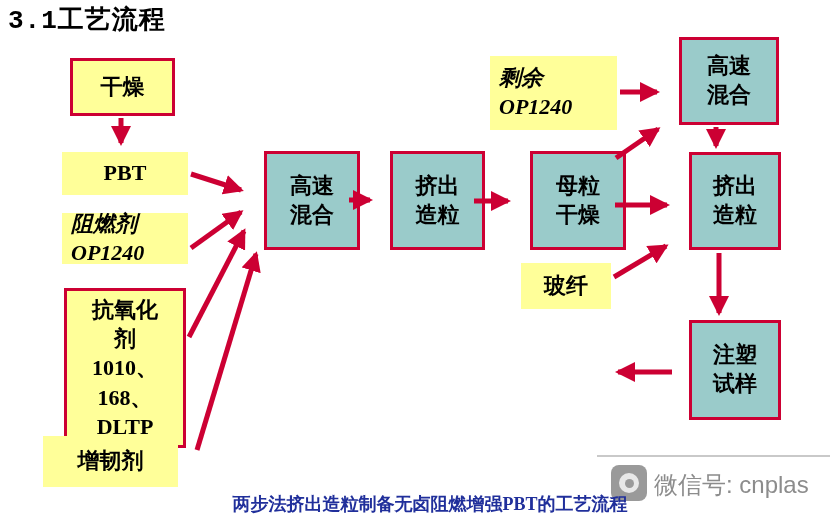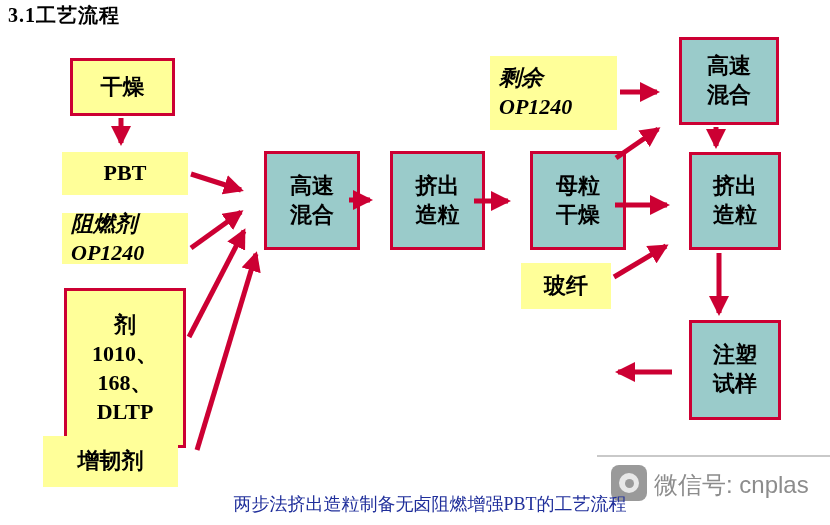--- a/index.html
+++ b/index.html
@@ -16,22 +16,22 @@
   }
   .box{
     position:absolute;display:flex;flex-direction:column;align-items:center;justify-content:center;
     font-weight:bold;font-size:22px;color:#000;text-align:center;line-height:1.3;box-sizing:border-box;
   }
   .yellow{background:var(--yellow);}
   .cyan{background:var(--cyan);border:3px solid var(--red);margin-left:14px;}
   .bordered{border:3px solid var(--red);}
   .leftalign{align-items:flex-start;text-align:left;padding-left:9px;font-style:italic;}
   #title{
-    position:absolute;left:8px;top:2px;font-size:20px;font-weight:bold;color:#000;
-    font-family:Liberation Serif, serif;letter-spacing:1px;
+    position:absolute;left:8px;top:2px;font-size:26px;font-weight:bold;color:#000;
+    font-family:Liberation Mono, monospace;letter-spacing:1px;
   }
   
   #b-drying{left:70px;top:58px;width:105px;height:58px;}
   #b-pbt{left:62px;top:152px;width:126px;height:43px;}
   #b-flame{left:62px;top:213px;width:126px;height:51px;}
   #b-antiox{left:64px;top:288px;width:122px;height:160px;z-index:1;line-height:1.32;}
   #b-tough{left:43px;top:436px;width:135px;height:51px;z-index:2;}
   #b-mix1{left:250px;top:151px;width:96px;height:99px;}
   #b-ext1{left:376px;top:151px;width:95px;height:99px;}
   #b-mbdry{left:516px;top:151px;width:96px;height:99px;}
@@ -41,21 +41,21 @@
   #b-fiber{left:521px;top:263px;width:90px;height:46px;}
   #b-test{left:518px;top:326px;width:93px;height:94px;}
   #b-sample{left:675px;top:320px;width:92px;height:100px;}
   
   #arrows{position:absolute;left:0;top:0;width:830px;height:525px;pointer-events:none;z-index:3;}
   .arrow-line{stroke:var(--red);stroke-width:5;fill:none;marker-end:url(#arrowhead);}
   #arrowhead path{fill:var(--red);}
   
   #caption{
     position:absolute;left:130px;top:492px;width:600px;text-align:center;
-    color:var(--blue);font-size:18px;font-weight:normal;z-index:4;
+    color:var(--blue);font-size:18px;font-weight:bold;z-index:4;
   }
   
   #wm-line{position:absolute;left:597px;top:455px;width:233px;height:2px;background:#c9c9c9;}
   #wm-icon{
     position:absolute;left:611px;top:465px;width:36px;height:36px;background:#9a9a9a;border-radius:8px;
     display:flex;align-items:center;justify-content:center;
   }
   #wm-icon .lens{width:20px;height:20px;background:#e8e8e8;border-radius:50%;display:flex;align-items:center;justify-content:center;}
   #wm-icon .lens .dot{width:9px;height:9px;background:#9a9a9a;border-radius:50%;}
   #wm-text{
@@ -77,20 +77,21 @@
   <div class="box yellow" id="b-pbt">
     <span>PBT</span>
   </div>
 
   <div class="box yellow leftalign" id="b-flame">
     <span>阻燃剂</span>
     <span>OP1240</span>
   </div>
 
   <div class="box yellow bordered" id="b-antiox">
+    <span>抗氧化</span>
     <span>剂</span>
     <span>1010、</span>
     <span>168、</span>
     <span>DLTP</span>
   </div>
 
   <div class="box yellow" id="b-tough">
     <span>增韧剂</span>
   </div>
 

